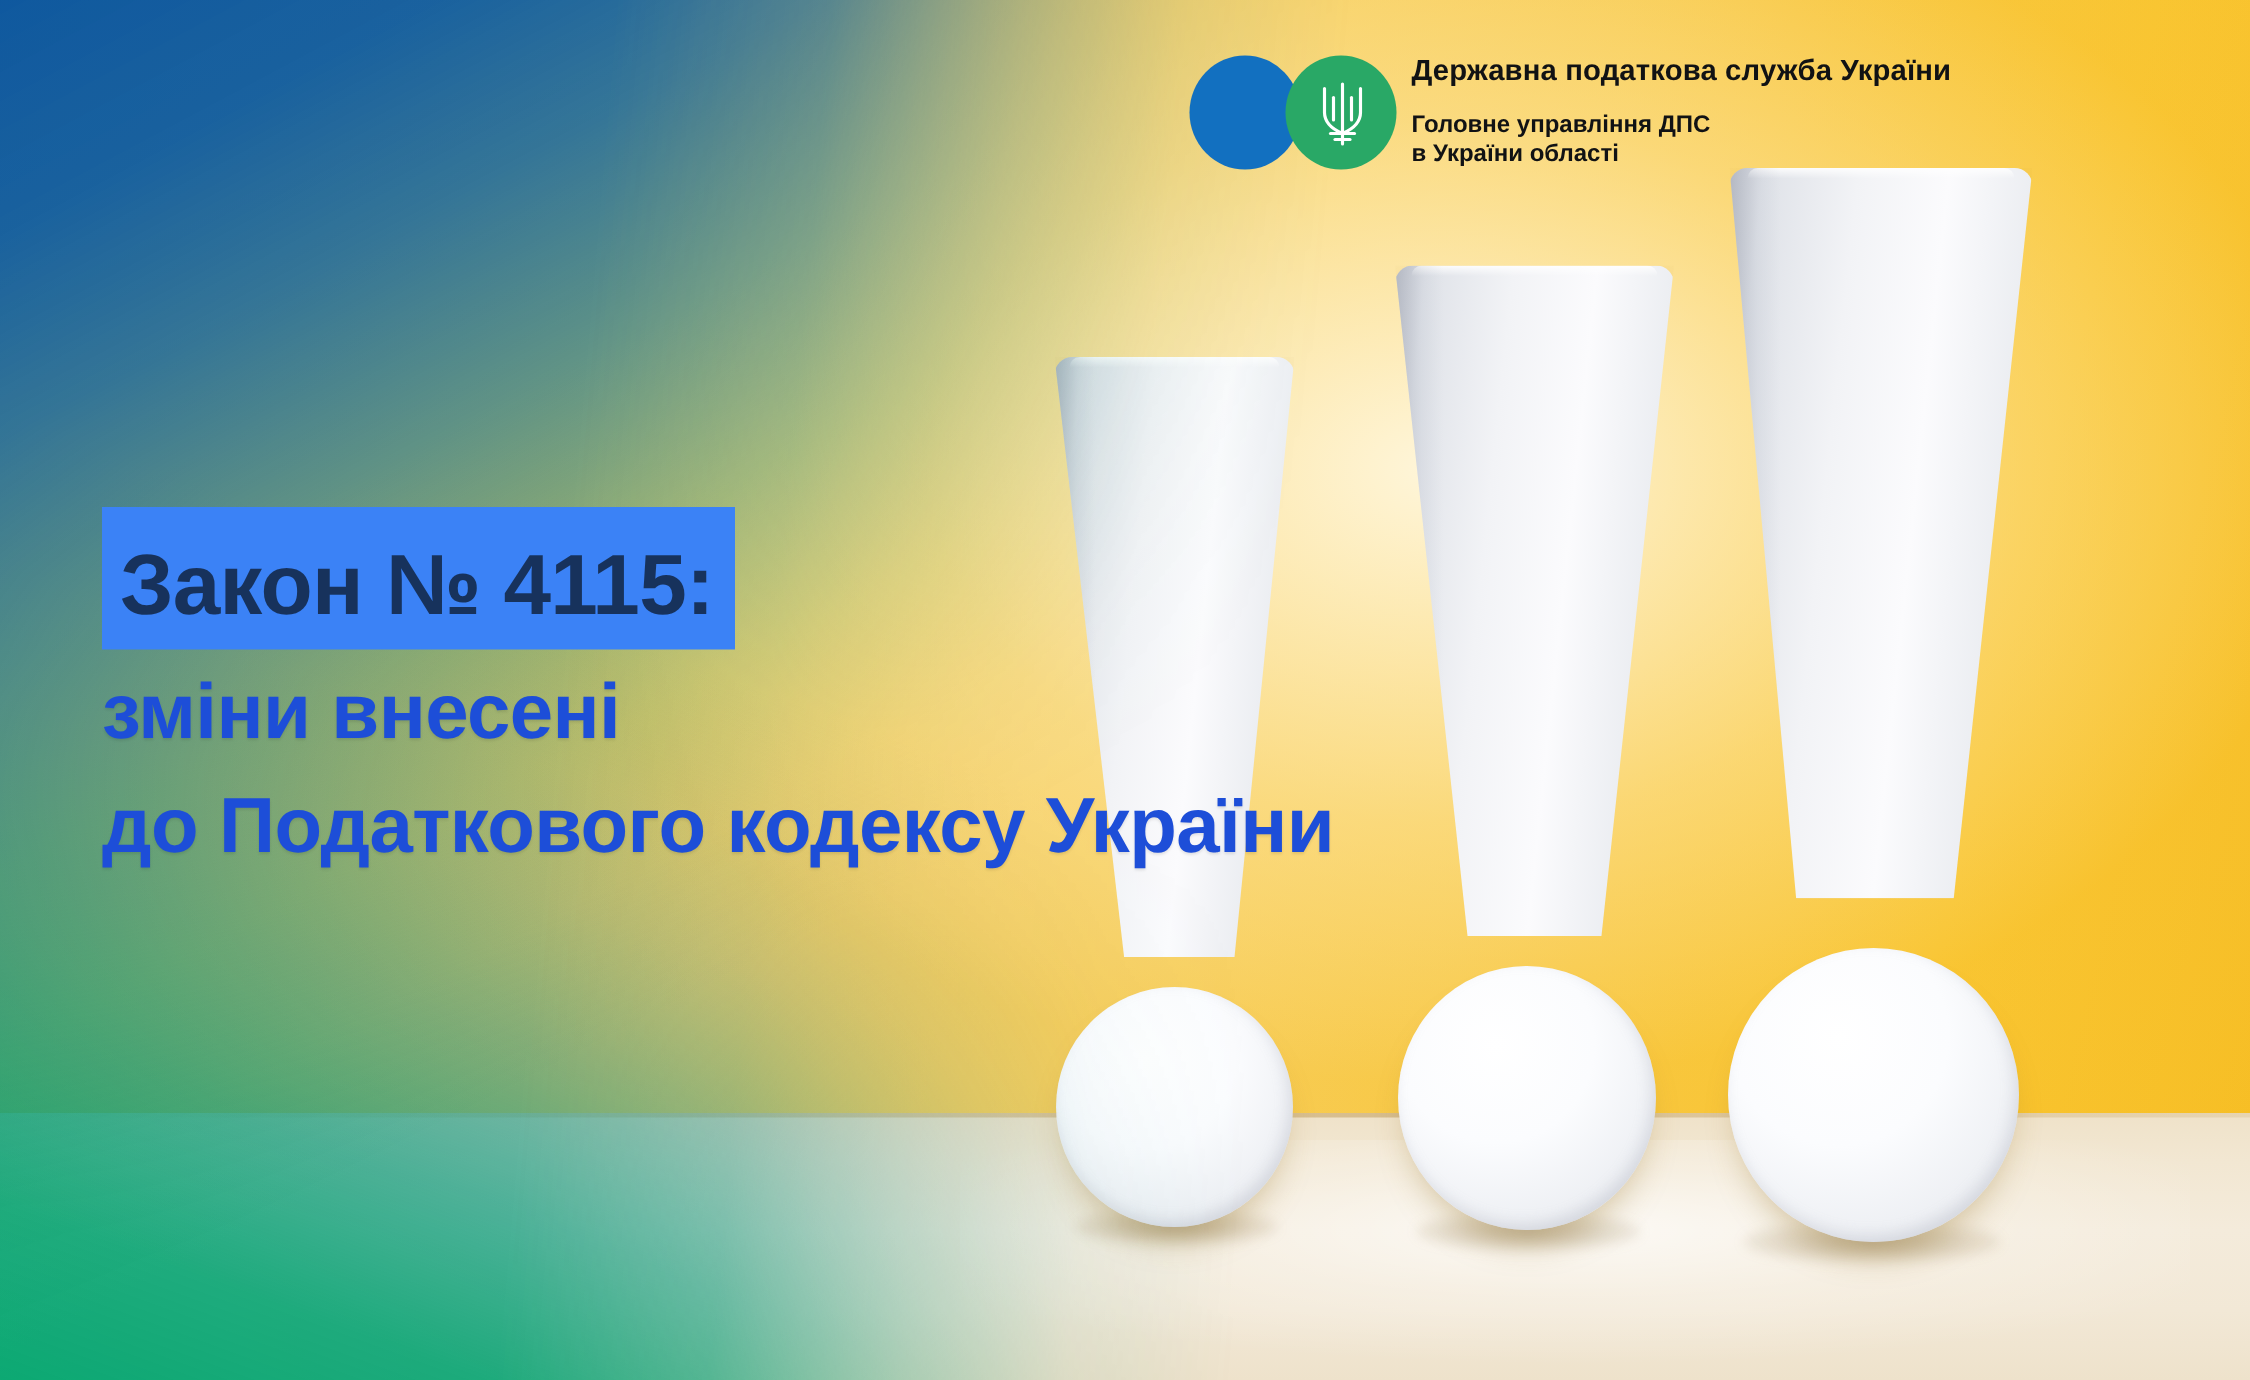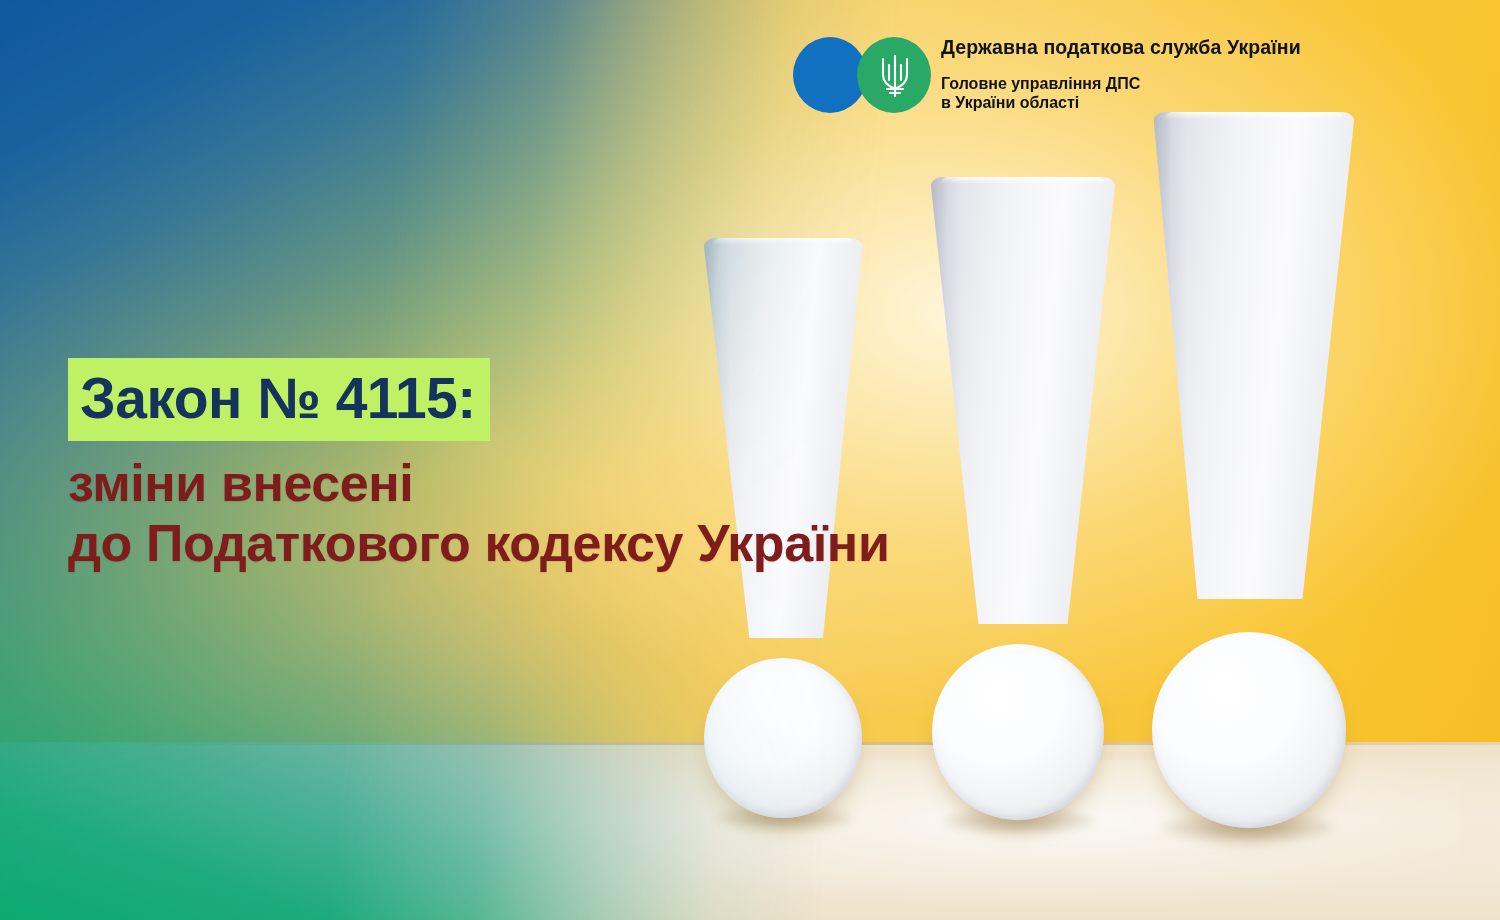--- a/index.html
+++ b/index.html
@@ -244,41 +244,40 @@
 
   
   .headline {
     position: absolute;
     left: 68px;
     top: 338px;
     width: 1120px;
   }
   .kicker {
     display: inline-block;
-    background: #bef264;
+    background: #3b82f6;
     color: #17325C;
     font-size: 57px;
     font-weight: 700;
     letter-spacing: -0.5px;
     line-height: 1;
-    padding: 12px 14px 14px 12px;
+    padding: 24px 14px 14px 12px;
     white-space: nowrap;
-    margin-top: 20px;
   }
   .subline {
     margin-top: 12px;
-    color: #7f1d1d;
+    color: #1d4ed8;
     font-size: 52px;
     font-weight: 700;
     line-height: 1.16;
     letter-spacing: -0.4px;
     white-space: nowrap;
     text-shadow: 0 1px 2px rgba(0,0,0,0.10);
   }
-  .subline .l2 { display: block; }
+  .subline .l2 { display: block; margin-top: 16px; }
 </style>
 </head>
 <body>
 
 <div class="banner">
 
   <div class="photo-wall"></div>
   <div class="photo-table"></div>
   <div class="table-sheen"></div>
 

